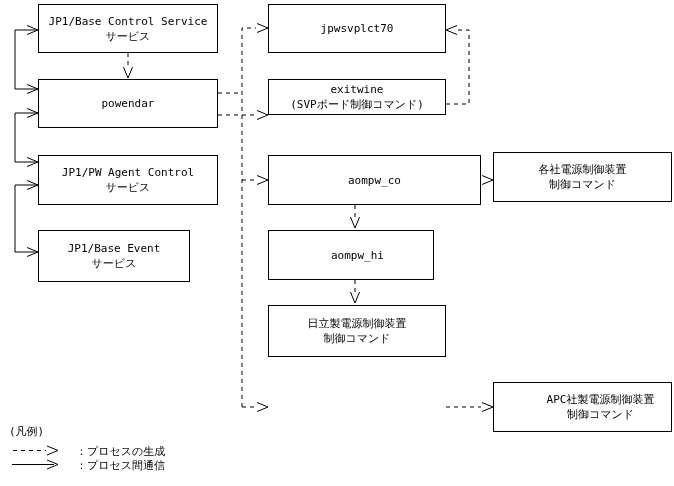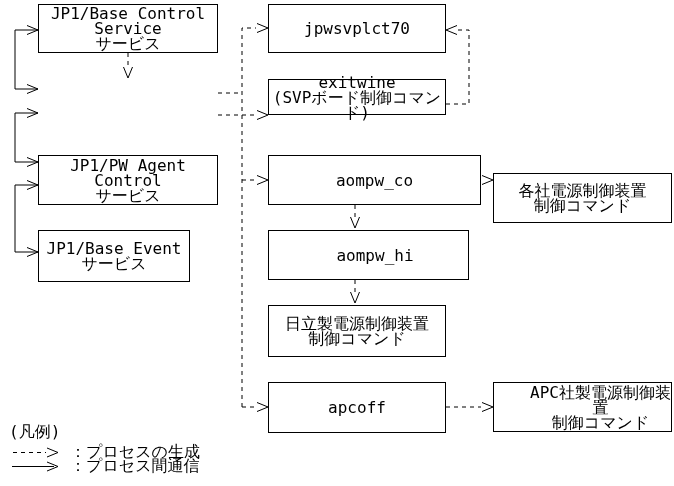--- a/index.html
+++ b/index.html
@@ -2,21 +2,21 @@
 <html><head>
 <meta charset="utf-8">
 <style>
   html, body { margin: 0; padding: 0; background: #ffffff; }
   #stage {
     position: relative;
     width: 674px;
     height: 486px;
     background: #ffffff;
     font-family: "DejaVu Sans Mono", "DejaVu Sans", monospace, sans-serif;
-    font-size: 16px;
+    font-size: 11px;
     color: #000000;
     overflow: hidden;
   }
   #connector-layer {
     position: absolute;
     left: 0; top: 0;
     width: 674px; height: 486px;
   }
   #connector-layer path {
     stroke: #000000;
@@ -39,22 +39,22 @@
     line-height: 15px;
   }
   .legend-title {
     position: absolute;
     left: 9px; top: 424px;
     line-height: 15px;
   }
   .legend-row {
     position: absolute;
     display: flex;
-    align-items: center;
-    gap: 11px;
+    align-items: flex-start;
+    gap: 17px;
     height: 14px;
   }
   .legend-row svg { display: block; }
   .legend-row svg path { stroke: #000000; stroke-width: 1; fill: none; }
   .legend-row svg path.dashed { stroke-dasharray: 4 4; }
   .legend-label { line-height: 14px; }
 </style>
 </head>
 <body>
 
@@ -118,51 +118,51 @@
     <g>
       <path class="dashed" d="M446 407 L481 407"></path>
       <path d="M482 402.5 L493 407 L482 411.5"></path>
     </g>
   </svg>
 
   <div class="box" style="left:38px; top:4px; width:180px; height:49px;">
     <span class="box-label">JP1/Base Control Service
 サービス</span>
   </div>
+  <div class="box" style="left:38px; top:79px; width:180px; height:49px;">
+    <span class="box-label">powendar</span>
+  </div>
   <div class="box" style="left:38px; top:155px; width:180px; height:50px;">
     <span class="box-label">JP1/PW Agent Control
 サービス</span>
   </div>
   <div class="box" style="left:38px; top:230px; width:152px; height:52px;">
     <span class="box-label">JP1/Base Event
 サービス</span>
   </div>
 
   <div class="box" style="left:268px; top:4px; width:178px; height:49px;">
     <span class="box-label">jpwsvplct70</span>
   </div>
   <div class="box" style="left:268px; top:79px; width:178px; height:36px;">
     <span class="box-label">exitwine
 (SVPボード制御コマンド)</span>
   </div>
   <div class="box" style="left:268px; top:155px; width:213px; height:50px;">
     <span class="box-label">aompw_co</span>
   </div>
-  <div class="box" style="left:268px; top:230px; width:201px; height:50px;padding-left:13px;">
+  <div class="box" style="left:268px; top:230px; width:166px; height:50px;padding-left:13px;">
     <span class="box-label">aompw_hi</span>
   </div>
   <div class="box" style="left:268px; top:305px; width:178px; height:52px;">
     <span class="box-label">日立製電源制御装置
 制御コマンド</span>
   </div>
-  <div class="box" style="left:268px; top:382px; width:178px; height:51px;">
-    <span class="box-label">apcoff</span>
-  </div>
 
-  <div class="box" style="left:493px; top:173px; width:179px; height:50px;text-align:center;">
+  <div class="box" style="left:493px; top:152px; width:179px; height:50px;text-align:center;">
     <span class="box-label">各社電源制御装置
 制御コマンド</span>
   </div>
   <div class="box" style="left:493px; top:382px; width:179px; height:50px;padding-left:36px;">
     <span class="box-label">APC社製電源制御装置
 制御コマンド</span>
   </div>
 
   <div class="legend-title">(凡例)</div>
 

